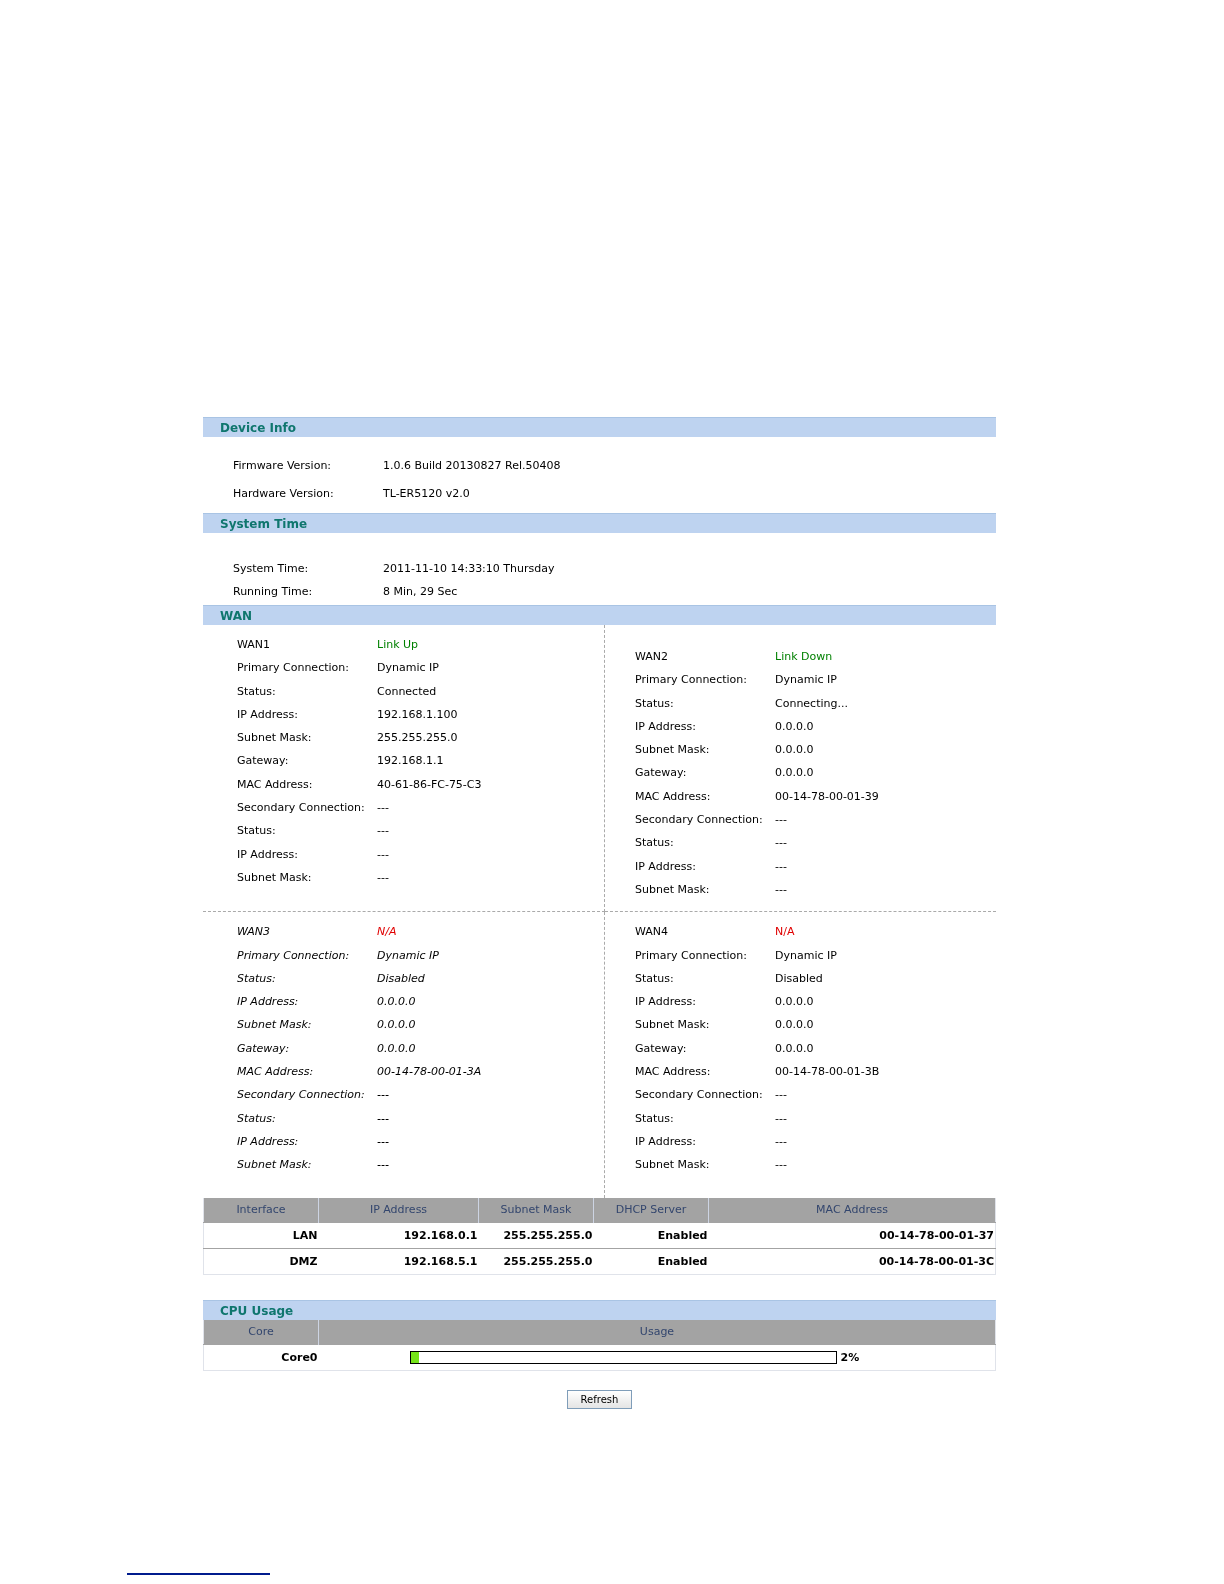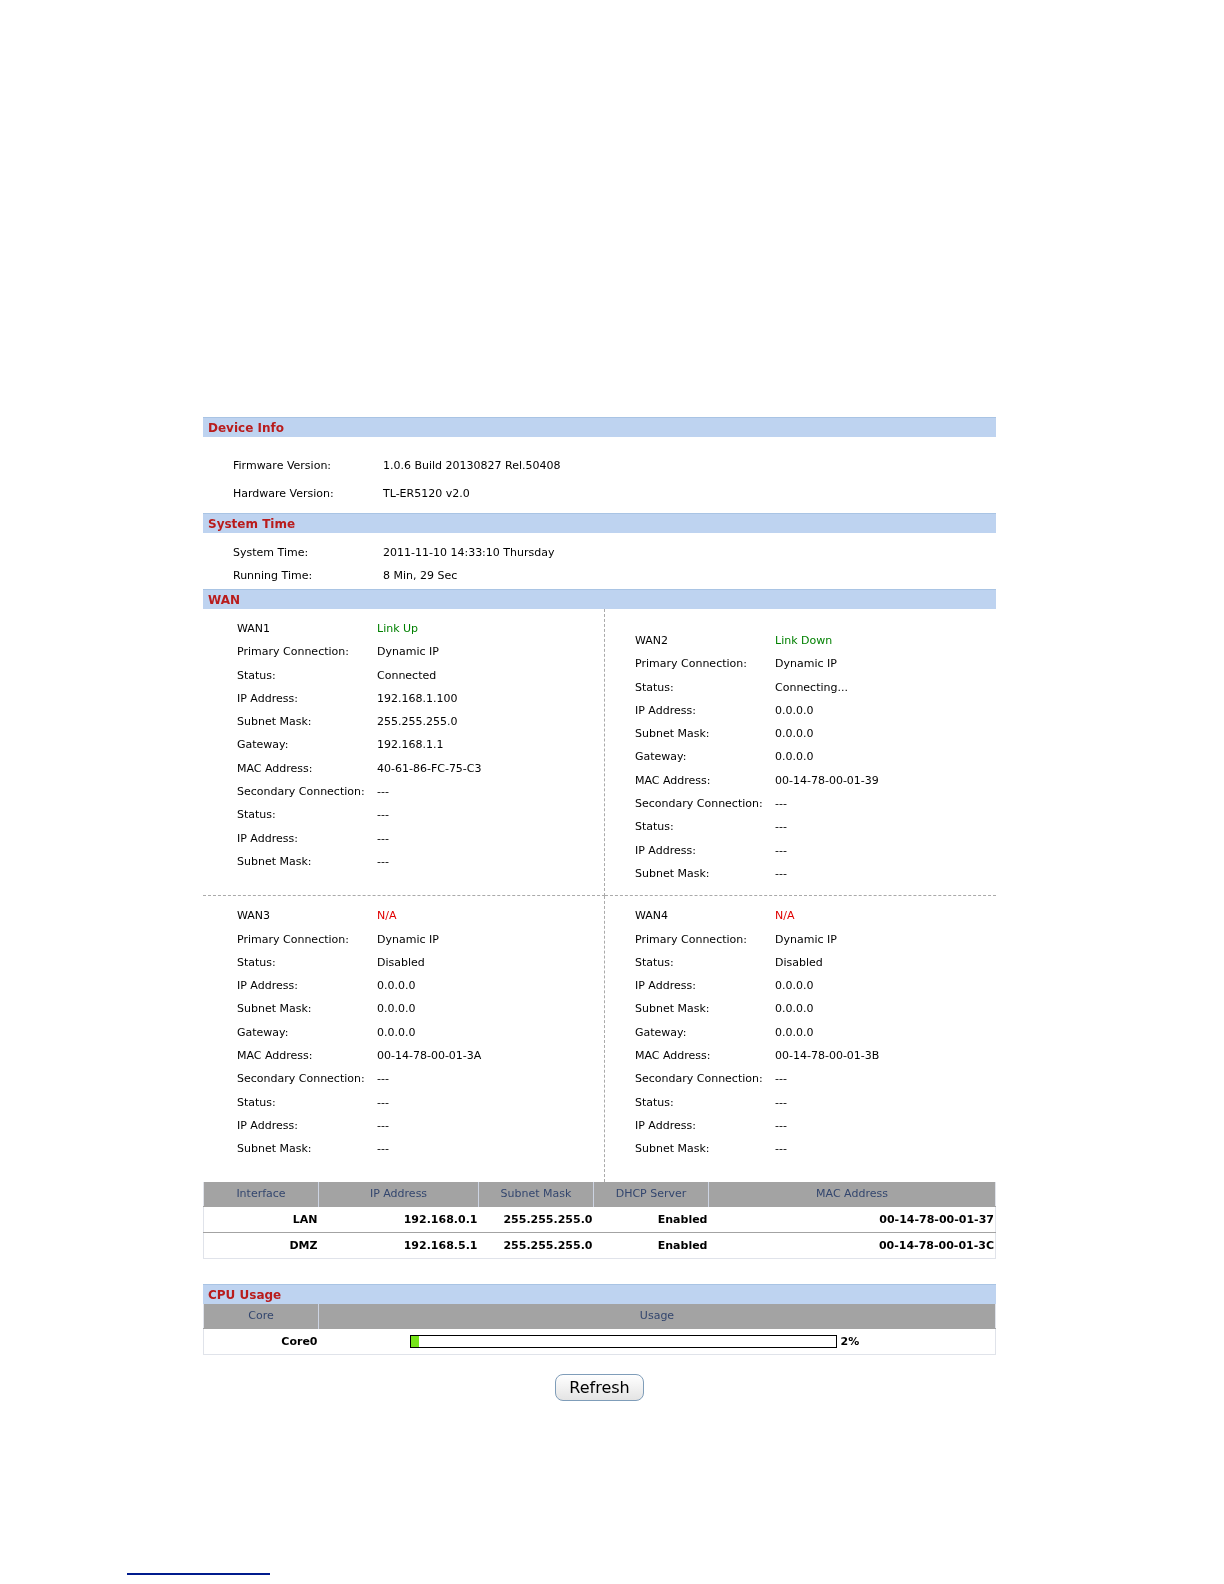--- a/index.html
+++ b/index.html
@@ -6,37 +6,37 @@
   body{
     width:1224px;height:1584px;position:relative;
     font-family:"DejaVu Sans","Liberation Sans",sans-serif;
     font-size:11px;color:#000;
   }
   .content{position:absolute;left:203px;top:417px;width:793px;}
 
   
   .section-bar{
     height:20px;line-height:20px;background:#bed3f0;border-top:1px solid #a9c4e4;
-    color:#b91c1c;font-weight:bold;font-size:12px;padding-left:5px;
+    color:#0f766e;font-weight:bold;font-size:12px;padding-left:17px;
     box-sizing:border-box;
   }
 
   
   .kv-block{padding:15px 0 5px 30px;}
   .kv-row{height:28px;line-height:28px;}
-  .kv-block.tight{padding:8px 0 2px 30px;}
+  .kv-block.tight{padding:8px 0 2px 30px;margin-top:16px;}
   .kv-block.tight .kv-row{height:23px;line-height:23px;}
   .kv-label{display:inline-block;width:150px;}
 
   
   .wan-grid{display:grid;grid-template-columns:402px 391px;}
   .wan-cell{box-sizing:border-box;}
   .wan-cell.tl{padding:8px 0 10px 34px;border-right:1px dashed #aaa;border-bottom:1px dashed #aaa;}
   .wan-cell.tr{padding:20px 0 10px 30px;border-bottom:1px dashed #aaa;}
-  .wan-cell.bl{padding:8px 0 5px 34px;border-right:1px dashed #aaa;}
+  .wan-cell.bl{padding:8px 0 5px 34px;border-right:1px dashed #aaa;font-style:italic;}
   .wan-cell.br{padding:8px 0 21px 30px;}
   .wan-row{height:23.3px;line-height:23.3px;white-space:nowrap;}
   .wl{display:inline-block;width:140px;}
   .wv{display:inline-block;text-align:right;}
 
   
   table.tbl{width:100%;border-collapse:collapse;table-layout:fixed;
     border:1px solid #e0e3ea;border-top:none;}
   table.tbl th{
     background:#a3a3a3;color:#33466e;font-weight:normal;height:22px;
@@ -48,22 +48,22 @@
   .cpu-usage-cell{text-align:left;}
   .cpu-bar-wrap{display:flex;align-items:center;margin-left:90px;}
   .cpu-bar{width:425px;height:11px;border:1px solid #000;background:#fff;}
   .cpu-fill{height:100%;background:#76e419;}
   .cpu-pct{margin-left:4px;}
 
   .spacer25{height:25px;}
 
   .refresh-row{text-align:center;margin-top:19px;}
   .btn{
-    font-family:"DejaVu Sans","Liberation Sans",sans-serif;font-size:16px;color:#000;
-    padding:3px 13px;border:1px solid #7f9db9;border-radius:8px;
+    font-family:"DejaVu Sans","Liberation Sans",sans-serif;font-size:10px;color:#000;
+    padding:3px 13px;border:1px solid #7f9db9;border-radius:0;
     background:linear-gradient(#ffffff,#e4e4e4);cursor:pointer;
   }
 
   .bottom-line{position:absolute;left:127px;top:1573px;width:143px;height:2px;background:#001b8d;}
 </style>
 </head>
 <body>
 
 <div class="content">
 

